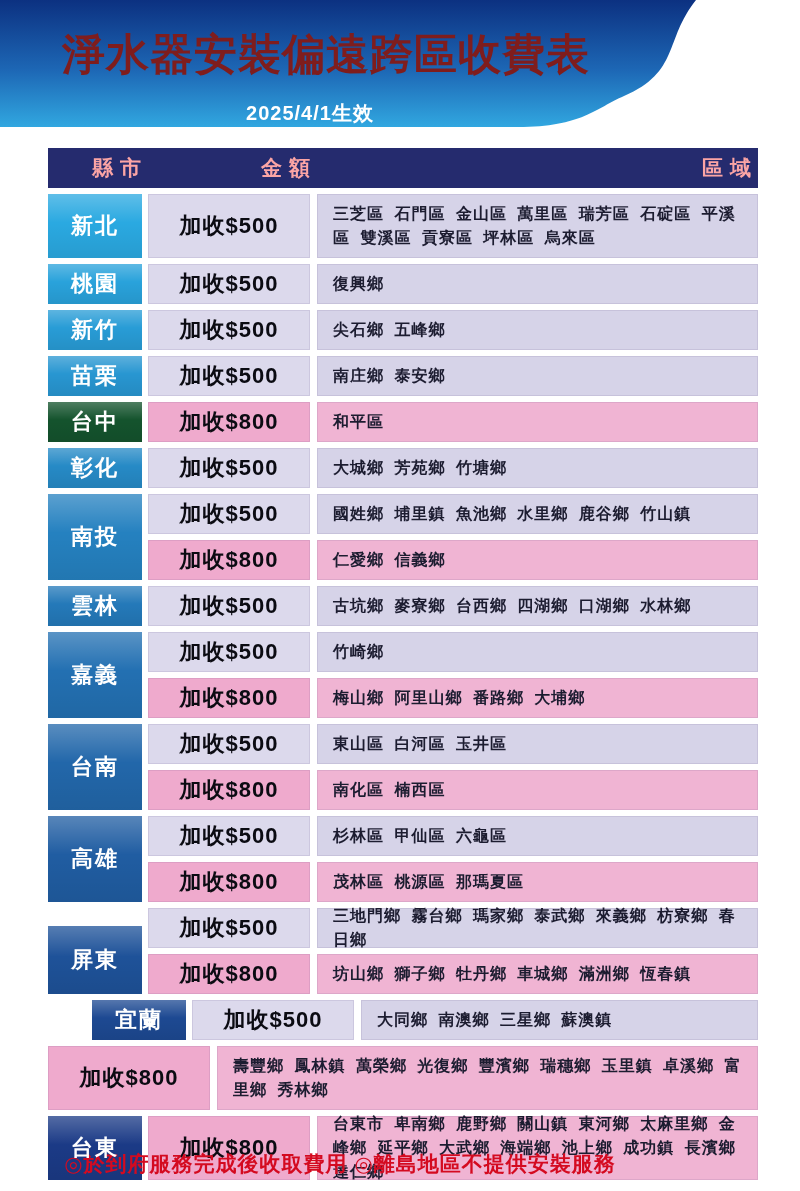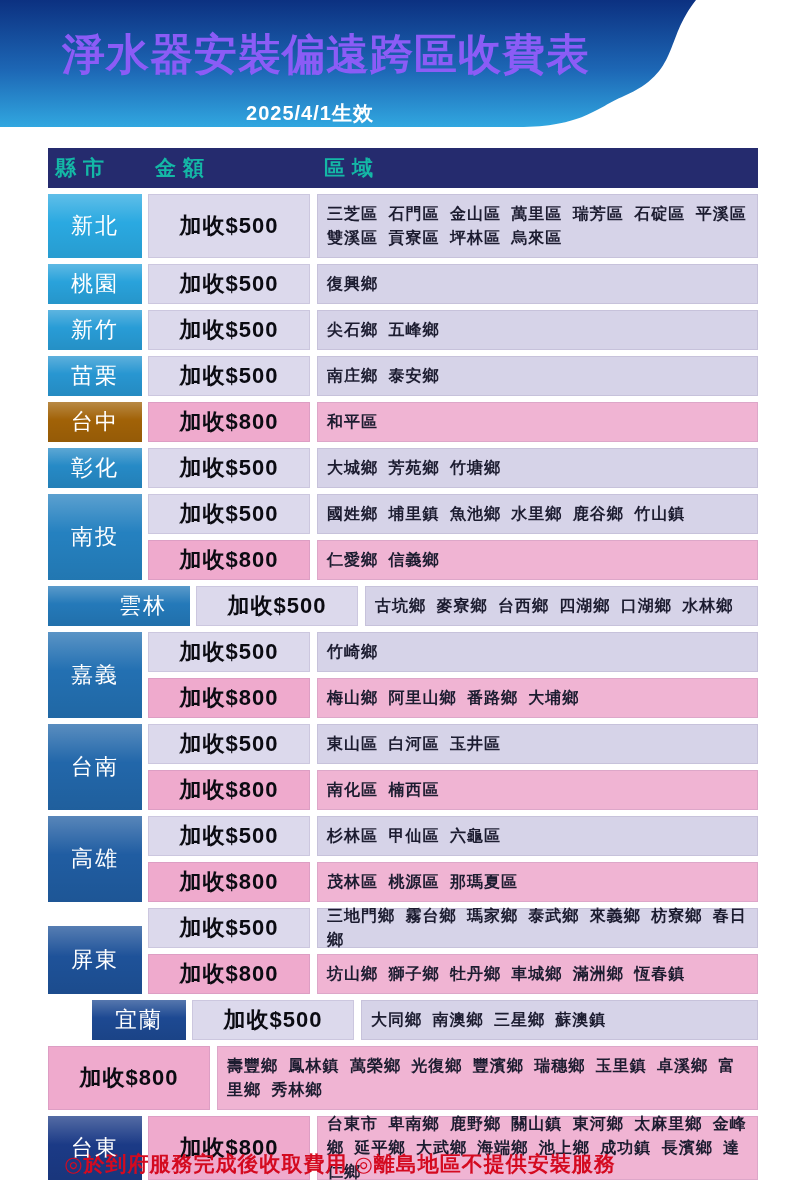--- a/index.html
+++ b/index.html
@@ -3,47 +3,47 @@
 <meta charset="utf-8">
 <style>
   html,body{margin:0;padding:0;}
   body{font-family:"Liberation Sans","DejaVu Sans",sans-serif;background:#ffffff;}
   .page{position:relative;width:800px;height:1191px;background:#ffffff;overflow:hidden;}
 
   
   .banner{position:absolute;top:0;left:0;width:800px;height:130px;}
   .banner svg{display:block;}
   .banner-title{position:absolute;left:62px;top:26px;width:560px;
-    font-size:43px;font-weight:700;color:#8b5cf6;letter-spacing:1px;white-space:nowrap;}
+    font-size:43px;font-weight:700;color:#7f1d1d;letter-spacing:1px;white-space:nowrap;}
   .banner-subtitle{position:absolute;left:0;top:100px;width:620px;text-align:center;
     font-size:20px;font-weight:700;color:#ffffff;letter-spacing:1px;}
 
   
   .fee-table{position:absolute;left:48px;top:148px;width:710px;}
   .table-header{display:flex;align-items:center;height:40px;background:var(--header-bar,#252b6e);}
-  .th{color:#14b8a6;font-weight:700;font-size:21px;letter-spacing:7px;text-align:left;text-indent:7px;}
+  .th{color:#fca5a5;font-weight:700;font-size:21px;letter-spacing:7px;text-align:right;text-indent:7px;}
   .th-county{width:100px;flex:none;}
   .th-amount{width:169px;flex:none;}
   .th-region{flex:1;}
 
   .table-body{display:flex;flex-direction:column;gap:6px;margin-top:6px;}
   .group{display:flex;}
   .county-cell{position:relative;width:94px;margin-right:6px;flex:none;
     display:flex;align-items:center;justify-content:center;}
   .county-cell::after{content:"";position:absolute;inset:0;pointer-events:none;
     background:linear-gradient(180deg,rgba(255,255,255,.25),rgba(255,255,255,0) 45%,rgba(0,0,0,.08));}
-  .county-cell span{position:relative;z-index:1;color:#ffffff;font-size:22px;font-weight:400;letter-spacing:2px;}
+  .county-cell span{position:relative;z-index:1;color:#ffffff;font-size:22px;font-weight:700;letter-spacing:2px;}
   .rows{flex:1;display:flex;flex-direction:column;gap:6px;}
   .sub-row{display:flex;height:40px;}
   .sub-row.tall{height:64px;}
   .amount-cell{width:162px;margin-right:7px;flex:none;
     display:flex;align-items:center;justify-content:center;
     box-shadow:inset 0 0 0 1px rgba(90,70,130,.12);}
   .amount-cell span{font-size:22px;font-weight:700;color:#0b0b12;letter-spacing:1px;}
-  .region-cell{flex:1;display:flex;align-items:center;padding:0 10px;
+  .region-cell{flex:1;display:flex;align-items:center;padding:0 16px;
     box-shadow:inset 0 0 0 1px rgba(90,70,130,.12);}
   .region-cell span{font-size:16px;font-weight:700;color:#1c1c30;
     letter-spacing:1px;word-spacing:5px;line-height:24px;}
   .amount-cell.t500{background:var(--t500-amount,#dcd9ec);}
   .region-cell.t500{background:var(--t500-region,#d6d3e8);}
   .amount-cell.t800{background:var(--t800-amount,#efaacd);align-items:center;}
   .region-cell.t800{background:var(--t800-region,#f0b4d3);}
 
   
   .footer-note{position:absolute;left:0;top:1150px;width:680px;text-align:center;
@@ -130,21 +130,21 @@
               <div class="amount-cell t500">
                 <span>加收$500</span>
               </div>
               <div class="region-cell t500">
                 <span>南庄鄉 泰安鄉</span>
               </div>
             </div>
           </div>
         </div>
         <div class="group">
-          <div class="county-cell" style="background-color: #a16207;">
+          <div class="county-cell" style="background-color: #14532d;">
             <span>台中</span>
           </div>
           <div class="rows">
             <div class="sub-row">
               <div class="amount-cell t800">
                 <span>加收$800</span>
               </div>
               <div class="region-cell t800">
                 <span>和平區</span>
               </div>
@@ -183,21 +183,21 @@
               <div class="amount-cell t800">
                 <span>加收$800</span>
               </div>
               <div class="region-cell t800">
                 <span>仁愛鄉 信義鄉</span>
               </div>
             </div>
           </div>
         </div>
         <div class="group">
-          <div class="county-cell" style="background-color: rgb(36, 121, 185); padding-left: 48px;">
+          <div class="county-cell" style="background-color: rgb(36, 121, 185);">
             <span>雲林</span>
           </div>
           <div class="rows">
             <div class="sub-row">
               <div class="amount-cell t500">
                 <span>加收$500</span>
               </div>
               <div class="region-cell t500">
                 <span>古坑鄉 麥寮鄉 台西鄉 四湖鄉 口湖鄉 水林鄉</span>
               </div>

